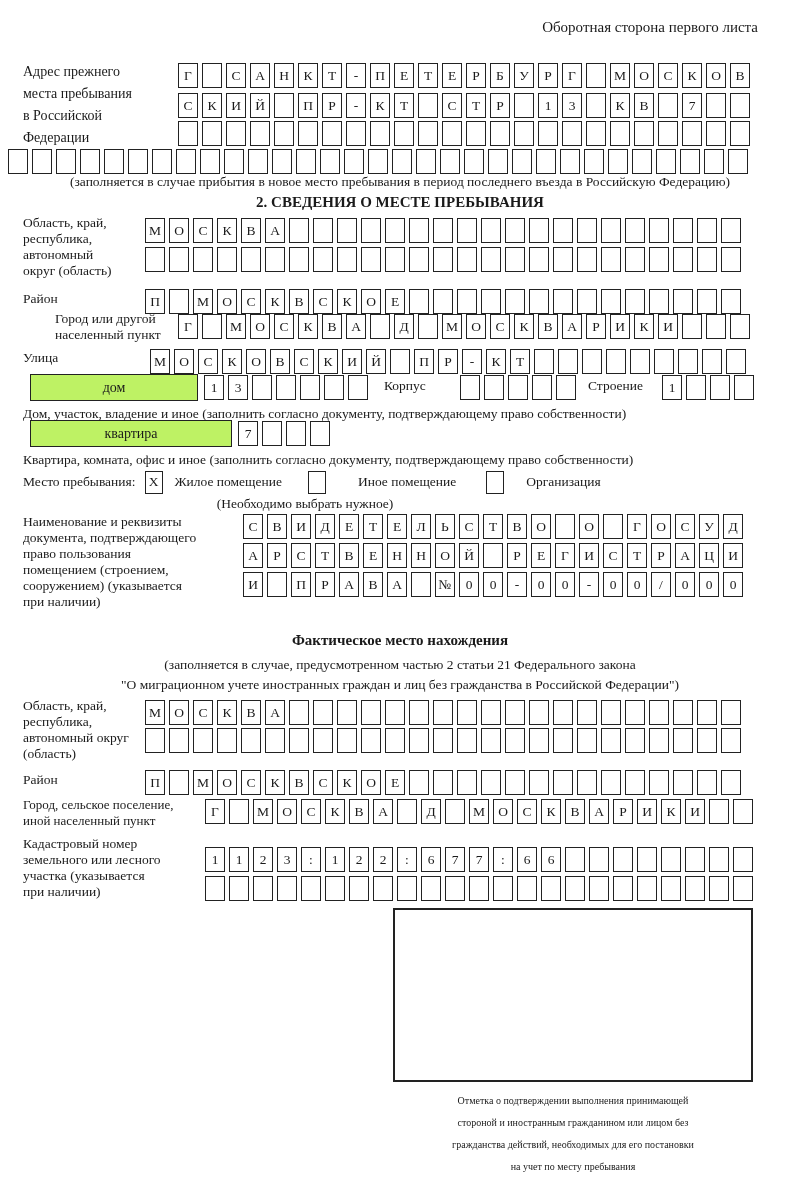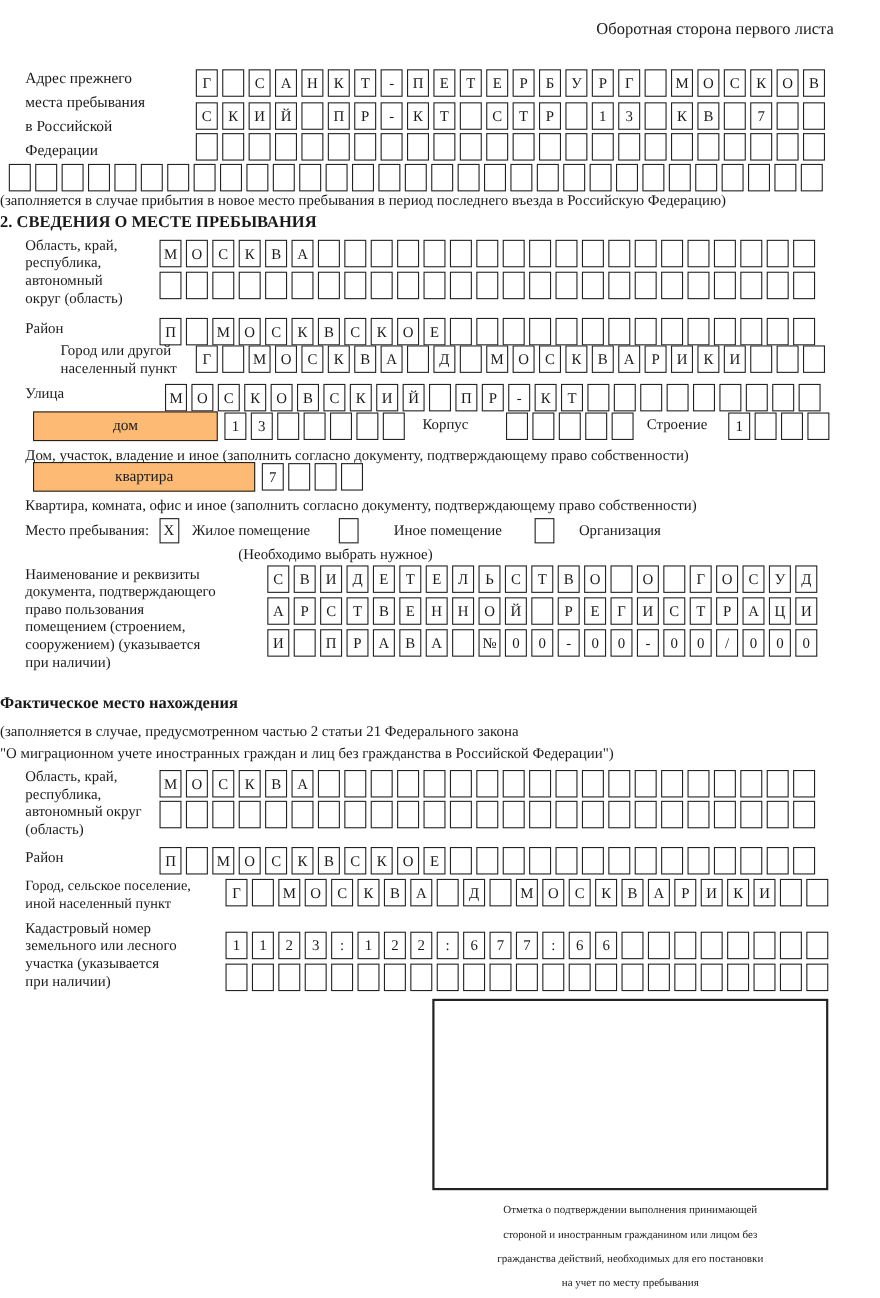--- a/index.html
+++ b/index.html
@@ -3,30 +3,30 @@
 <meta charset="utf-8">
 <style>
   html,body{margin:0;padding:0;background:#fff;}
   #page{
     position:relative;width:800px;height:1180px;background:#ffffff;
     font-family:"Liberation Serif","DejaVu Serif",serif;color:#1a1a1a;overflow:hidden;
   }
   .abs{position:absolute;}
   .lbl{font-size:13.5px;line-height:16px;white-space:pre-line;}
   .note{font-size:13.5px;}
-  .center{width:800px;left:0;}
+  .center{width:800px;text-align:center;left:0;}
   .bold{font-weight:bold;}
   .grid{position:absolute;display:flex;gap:4px;}
   .cell{
     width:20px;height:25px;flex:0 0 20px;border:1.7px solid #222;box-sizing:border-box;
     display:flex;align-items:center;justify-content:center;
     font-size:13.5px;font-family:"Liberation Serif","DejaVu Serif",serif;background:#fff;
   }
   .widebox{
-    border:1.8px solid #222;box-sizing:border-box;background:#fdba74;
+    border:1.8px solid #222;box-sizing:border-box;background:#bef264;
     display:flex;align-items:center;justify-content:center;font-size:14px;
   }
   .chkrow{display:flex;align-items:center;font-size:13.5px;}
   .chk{
     width:18px;height:23px;border:1.7px solid #222;box-sizing:border-box;flex:0 0 18px;
     display:flex;align-items:center;justify-content:center;font-size:13.5px;
   }
   .stamp-box{border:2px solid #222;box-sizing:border-box;background:#fff;}
   .caption{font-size:10px;line-height:22px;text-align:center;white-space:pre-line;}
   .rightnote{font-size:15px;}

